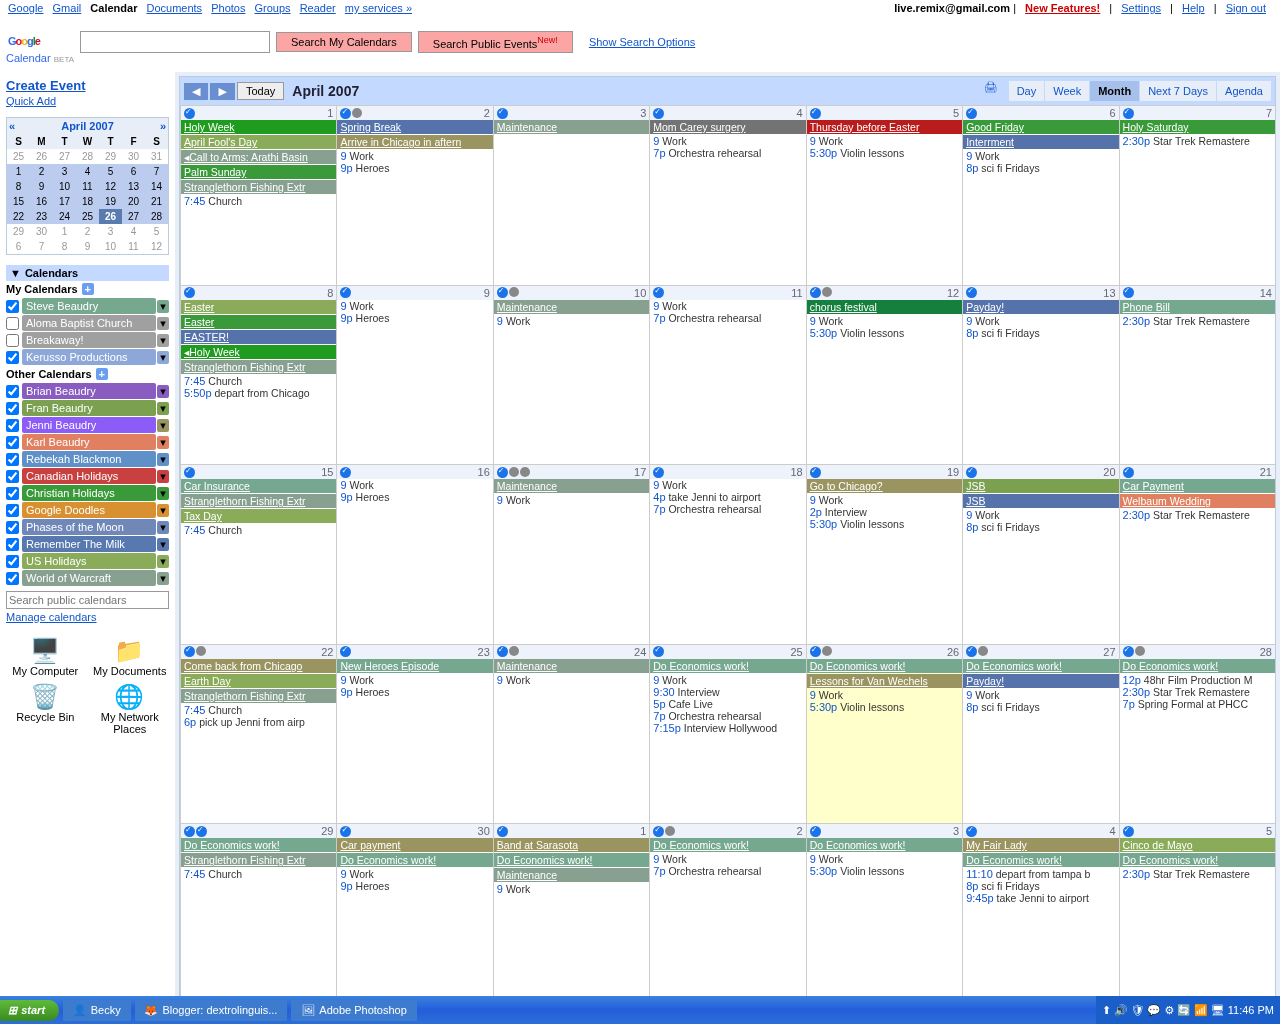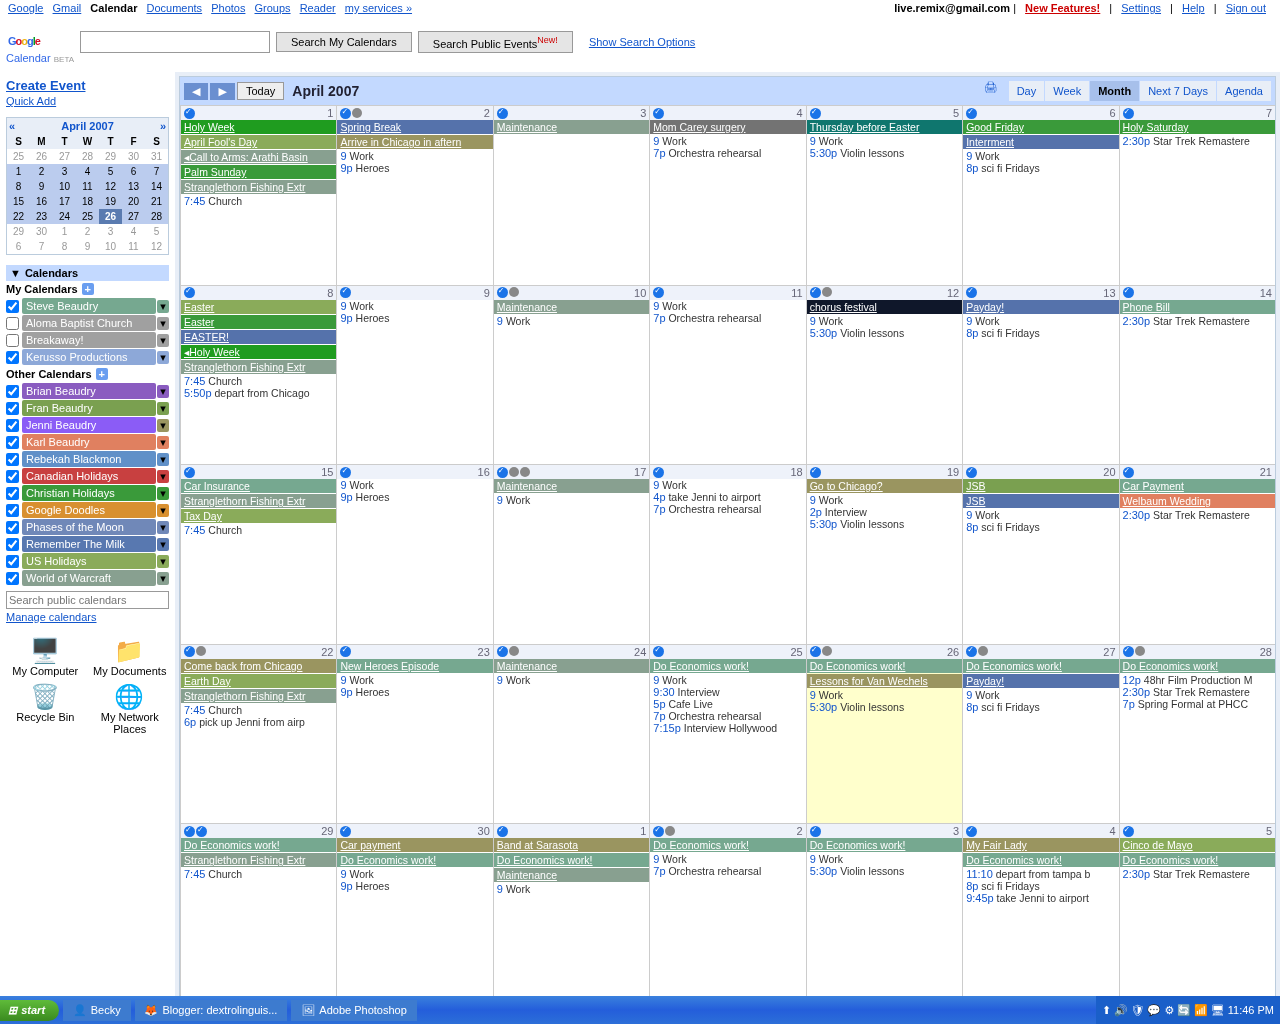--- a/index.html
+++ b/index.html
@@ -8,21 +8,21 @@
 .top-links { background:#fff; padding:2px 8px; display:flex; justify-content:space-between; }
 .top-links a { margin-right:6px; font-size:11px; }
 .top-links .current { color:#000; font-weight:bold; text-decoration:none; }
 .top-right a { margin-left:6px; }
 .new-features { color:#c00; font-weight:bold; }
 .search-row { background:#fff; padding:4px 8px 8px; display:flex; align-items:center; gap:6px; }
 .logo { font-family:Georgia,serif; font-size:28px; font-weight:bold; letter-spacing:-1px; }
 .logo .b { color:#3369e8; } .logo .r { color:#d50f25; } .logo .y { color:#eeb211; } .logo .g { color:#009925; }
 .logo-sub { color:#3369e8; font-size:11px; margin-left:-2px; }
 .search-input { width:190px; height:22px; border:1px solid #999; }
-.search-btn { background:#e5e5e5; border:1px solid #999; padding:3px 14px; cursor:pointer; }
+.search-btn { background:#fca5a5; border:1px solid #999; padding:3px 14px; cursor:pointer; }
 .new-tag { color:#c00; font-size:9px; vertical-align:super; }
 .search-opts { color:#1155cc; text-decoration:underline; font-size:11px; cursor:pointer; margin-left:10px; }
 .main { display:flex; height:calc(100% - 88px); }
 .sidebar { width:175px; background:#fff; padding:6px; overflow-y:auto; }
 .sidebar h3 { color:#1155cc; text-decoration:underline; font-weight:bold; font-size:13px; margin-bottom:2px; cursor:pointer; }
 .sidebar .qa { color:#1155cc; text-decoration:underline; font-size:11px; cursor:pointer; }
 .mini-cal { margin-top:10px; border:1px solid #bcd; }
 .mini-hdr { display:flex; justify-content:space-between; align-items:center; background:#e8eef7; padding:2px; font-weight:bold; color:#1155cc; }
 .mini-hdr span { cursor:pointer; }
 .mini-grid { display:grid; grid-template-columns:repeat(7,1fr); text-align:center; }
@@ -364,21 +364,21 @@
             <div class="evt-text"><span class="tm">9</span> Work</div>
             <div class="evt-text"><span class="tm">7p</span> Orchestra rehearsal</div>
           </div>
           <div class="day-cell">
             <div class="day-num">
               <span class="ico-row">
                 <span class="check-ico"></span>
               </span>
               <span>5</span>
             </div>
-            <div class="evt" style="background:#0f766e">Thursday before Easter</div>
+            <div class="evt" style="background:#b91c1c">Thursday before Easter</div>
             <div class="evt-text"><span class="tm">9</span> Work</div>
             <div class="evt-text"><span class="tm">5:30p</span> Violin lessons</div>
           </div>
           <div class="day-cell">
             <div class="day-num">
               <span class="ico-row">
                 <span class="check-ico"></span>
               </span>
               <span>6</span>
             </div>
@@ -446,21 +446,21 @@
             <div class="evt-text"><span class="tm">7p</span> Orchestra rehearsal</div>
           </div>
           <div class="day-cell">
             <div class="day-num">
               <span class="ico-row">
                 <span class="check-ico"></span>
                 <span class="moon-ico"></span>
               </span>
               <span>12</span>
             </div>
-            <div class="evt" style="background:#0f172a">chorus festival</div>
+            <div class="evt" style="background:#15803d">chorus festival</div>
             <div class="evt-text"><span class="tm">9</span> Work</div>
             <div class="evt-text"><span class="tm">5:30p</span> Violin lessons</div>
           </div>
           <div class="day-cell">
             <div class="day-num">
               <span class="ico-row">
                 <span class="check-ico"></span>
               </span>
               <span>13</span>
             </div>

